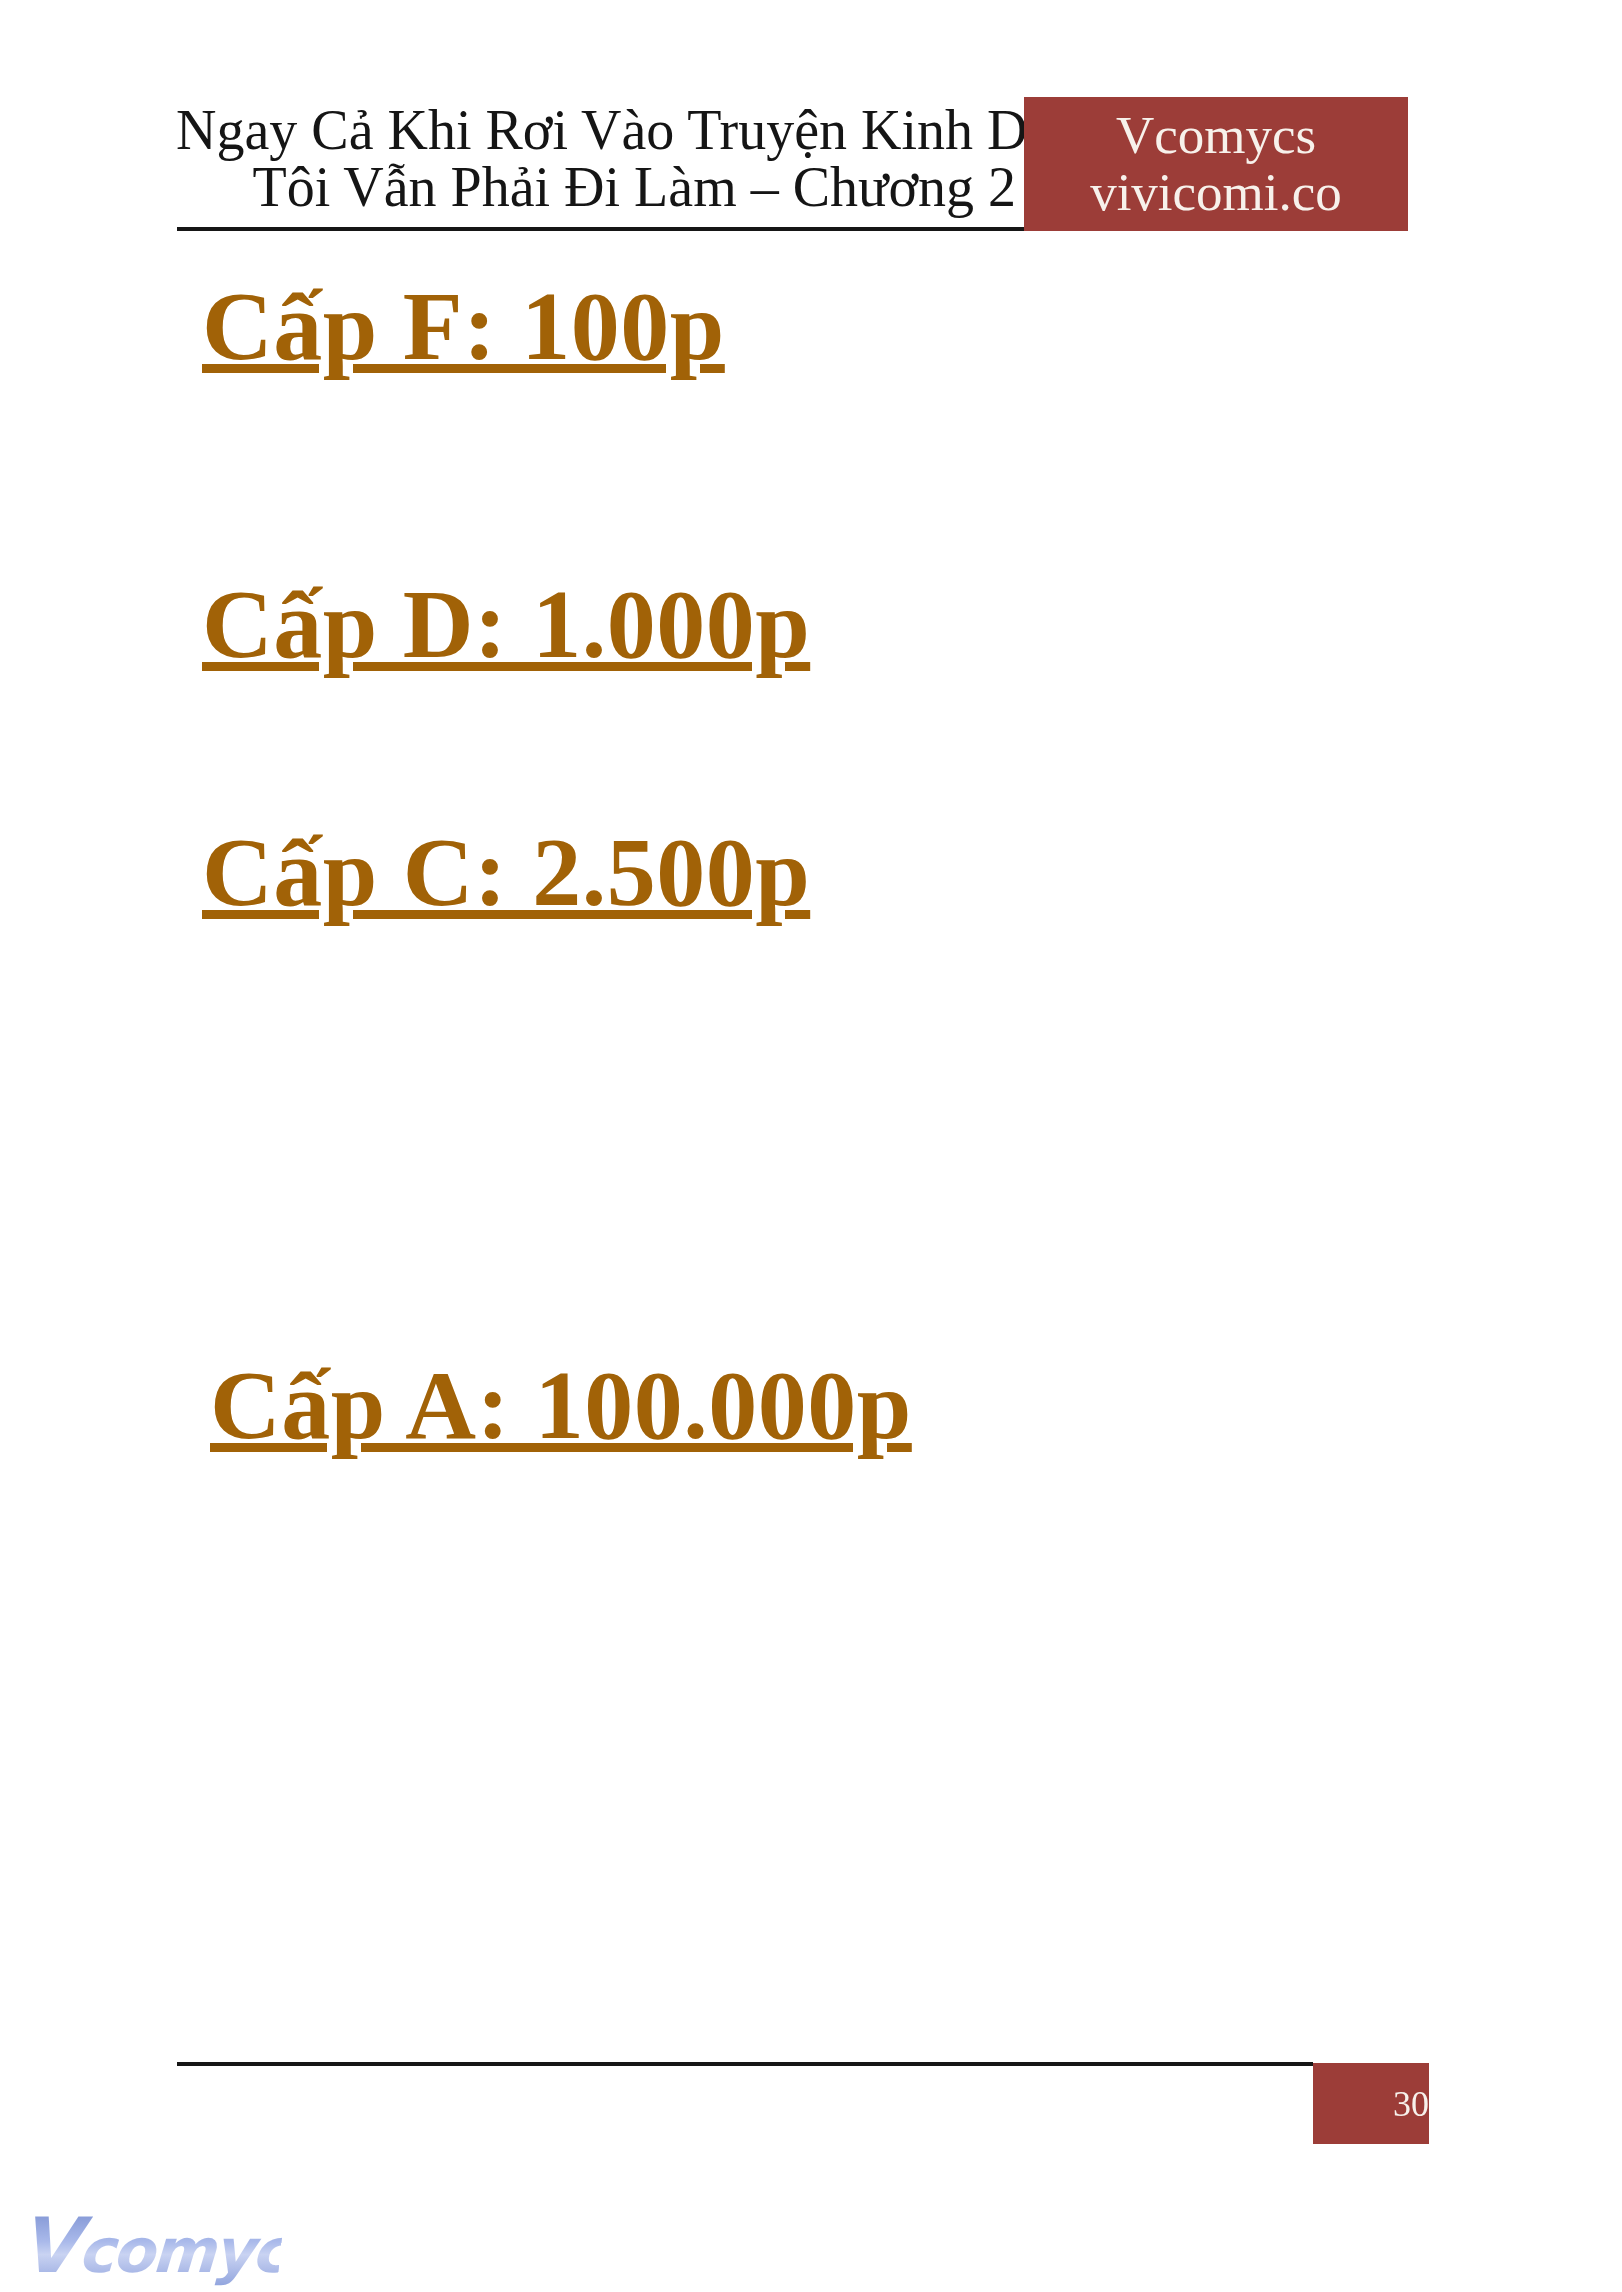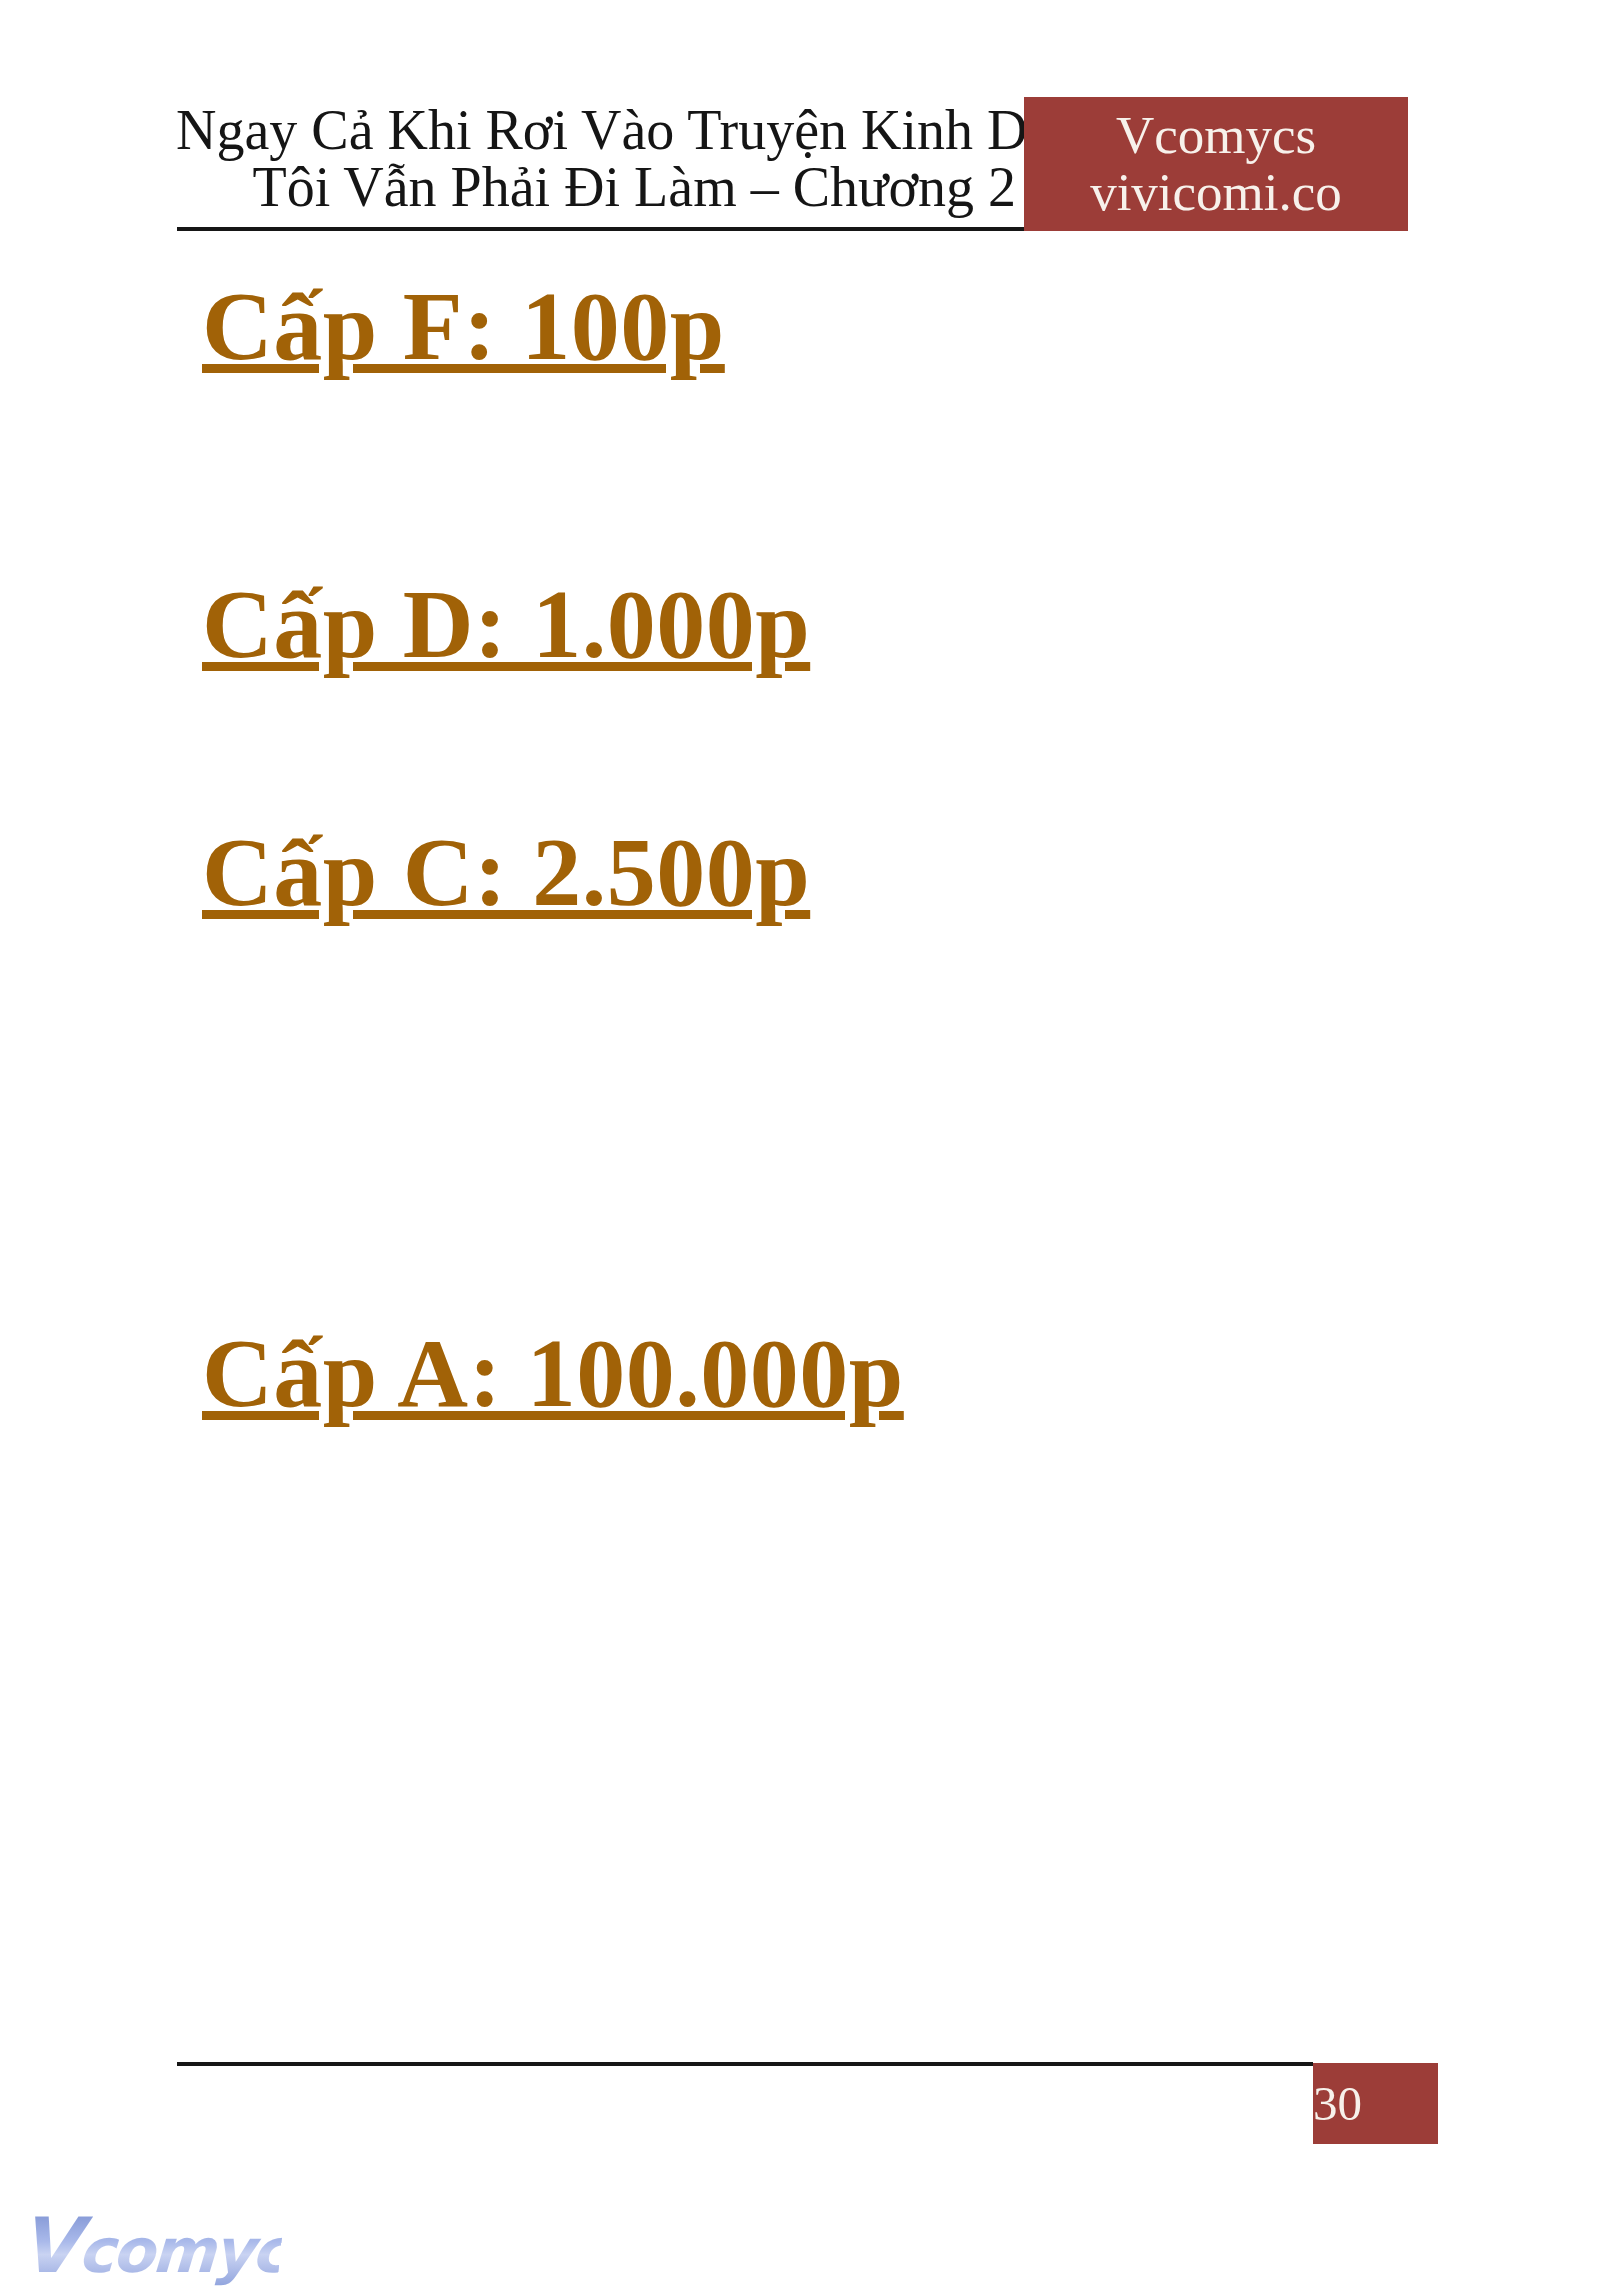--- a/index.html
+++ b/index.html
@@ -60,21 +60,21 @@
     font-weight: bold;
     white-space: nowrap;
     color: #a16207;
     letter-spacing: 0.5px;
     text-decoration: underline;
   }
   .rank-0 { top: 265px; }
   .rank-1 { top: 563px; }
   .rank-2 { top: 811px; }
   .rank-3 { top: 1083px; }
-  .rank-4 { top: 1312px; }
+  .rank-4 { top: 1344px; margin-left: 8px; }
   .rank-5 { top: 1629px; }
 
   
   .footer-rule {
     position: absolute;
     left: 177px;
     top: 2062px;
     width: 1136px;
     height: 3.9px;
     background: #161616;
@@ -96,28 +96,28 @@
   }
   .footer-sep {
     color: #222222;
     padding: 0 9.8px 0 13.7px;
     font-weight: normal;
   }
   .page-num-box {
     position: absolute;
     left: 1313px;
     top: 2063px;
-    width: 125px;
+    width: 116px;
     height: 81px;
     background: #9C3D38;
     color: #F7F1EB;
     display: flex;
     align-items: center;
-    justify-content: flex-start;
-    font-size: 49px;
+    justify-content: flex-end;
+    font-size: 36px;
   }
 
   
   .watermark {
     position: absolute;
     left: 25.5px;
     top: 2207px;
     width: 255px;
     height: 82px;
     font-family: "DejaVu Sans", sans-serif;

